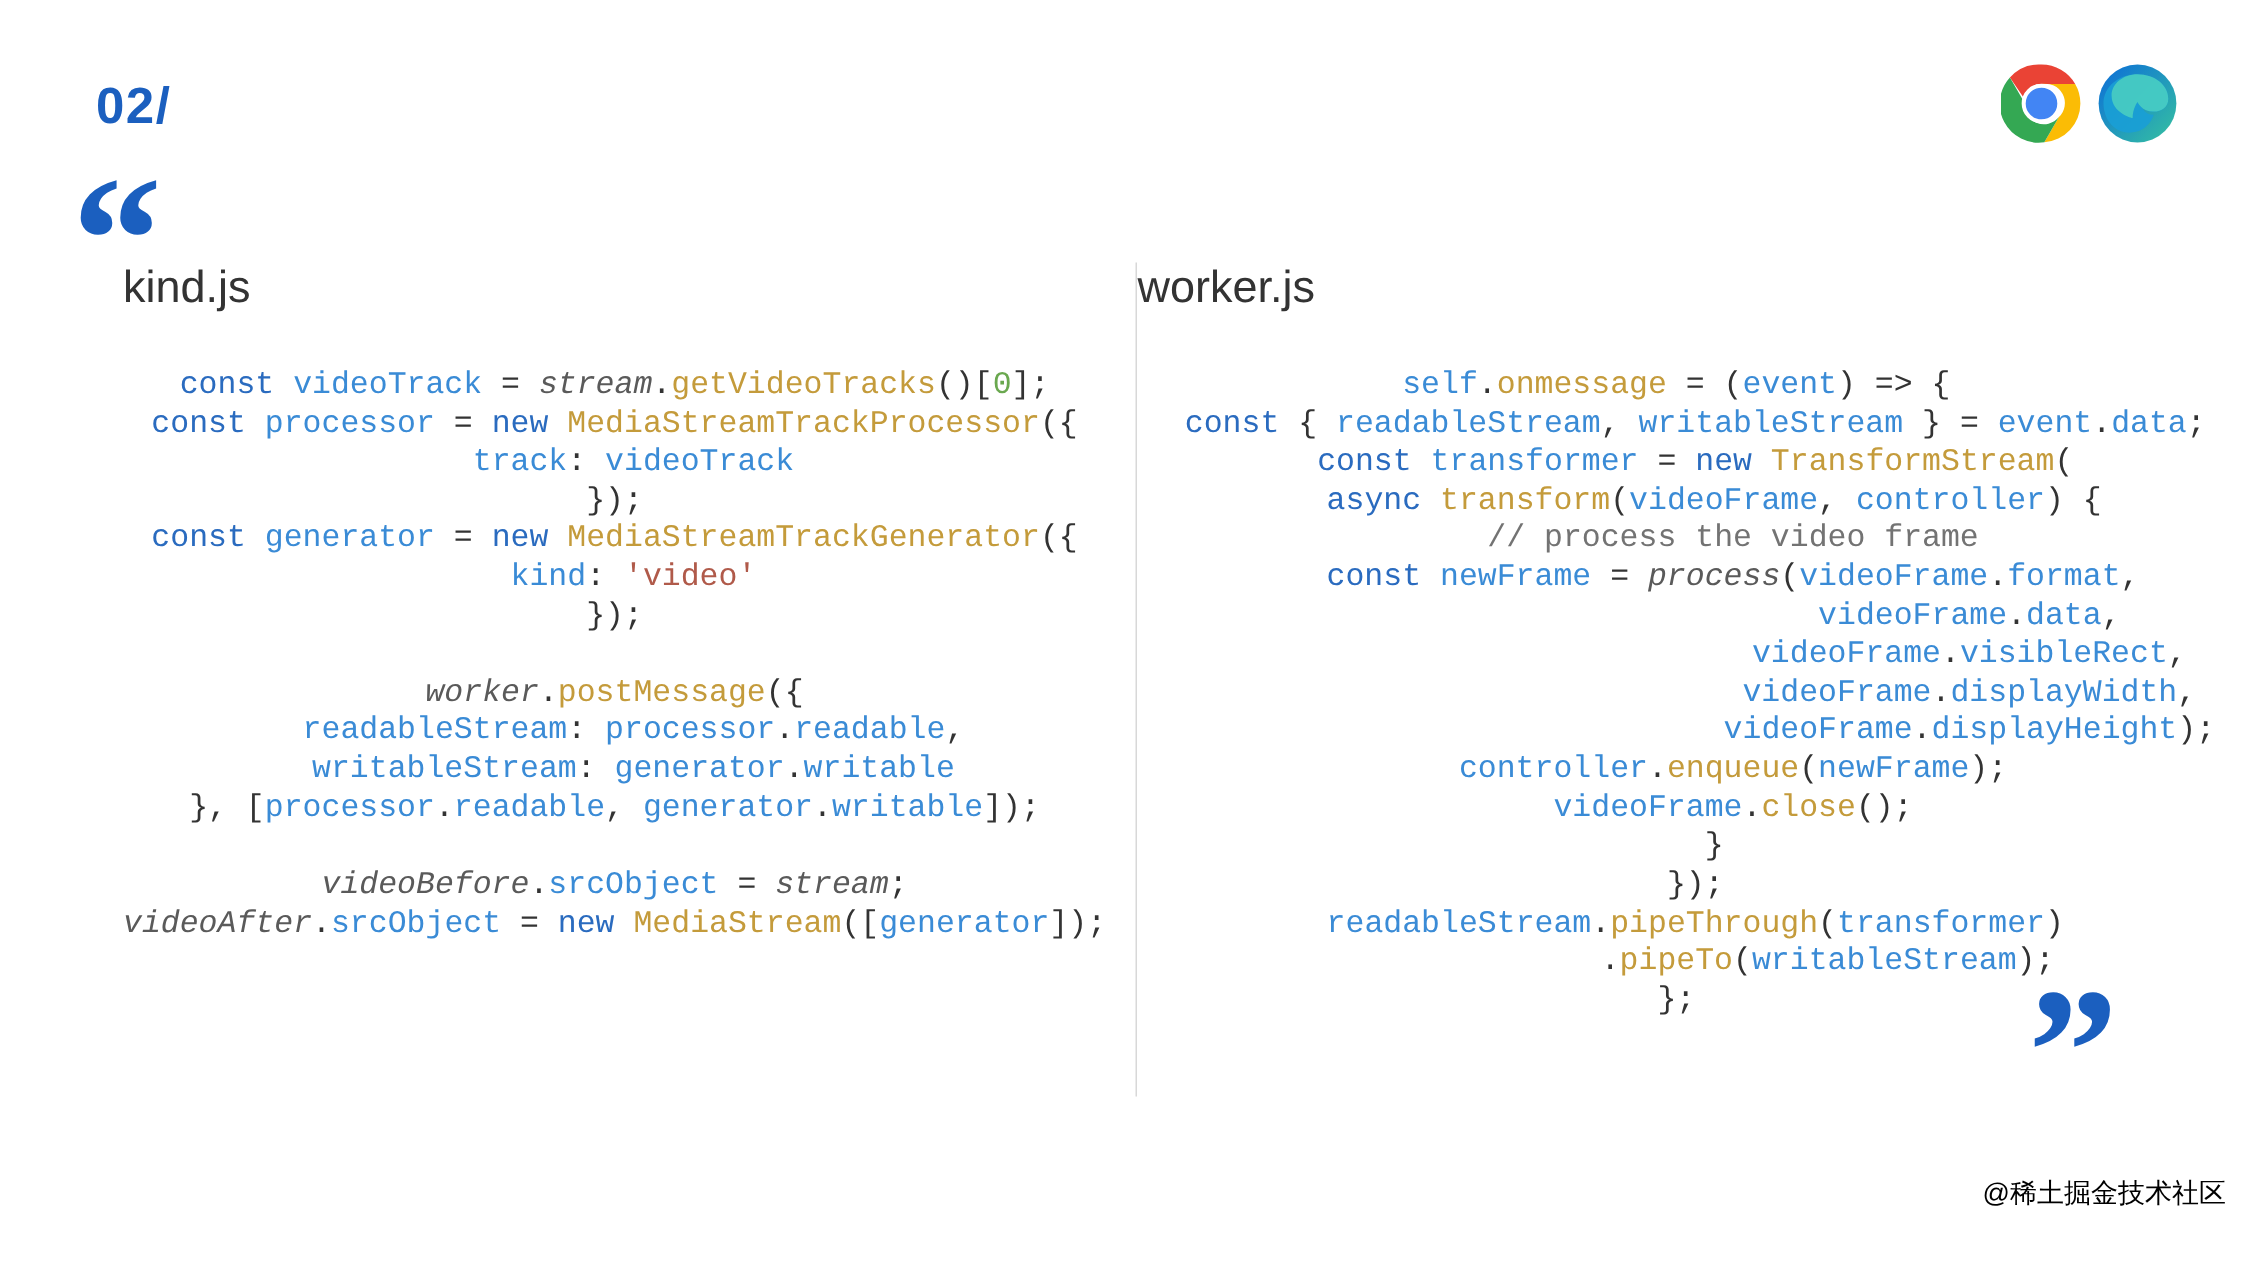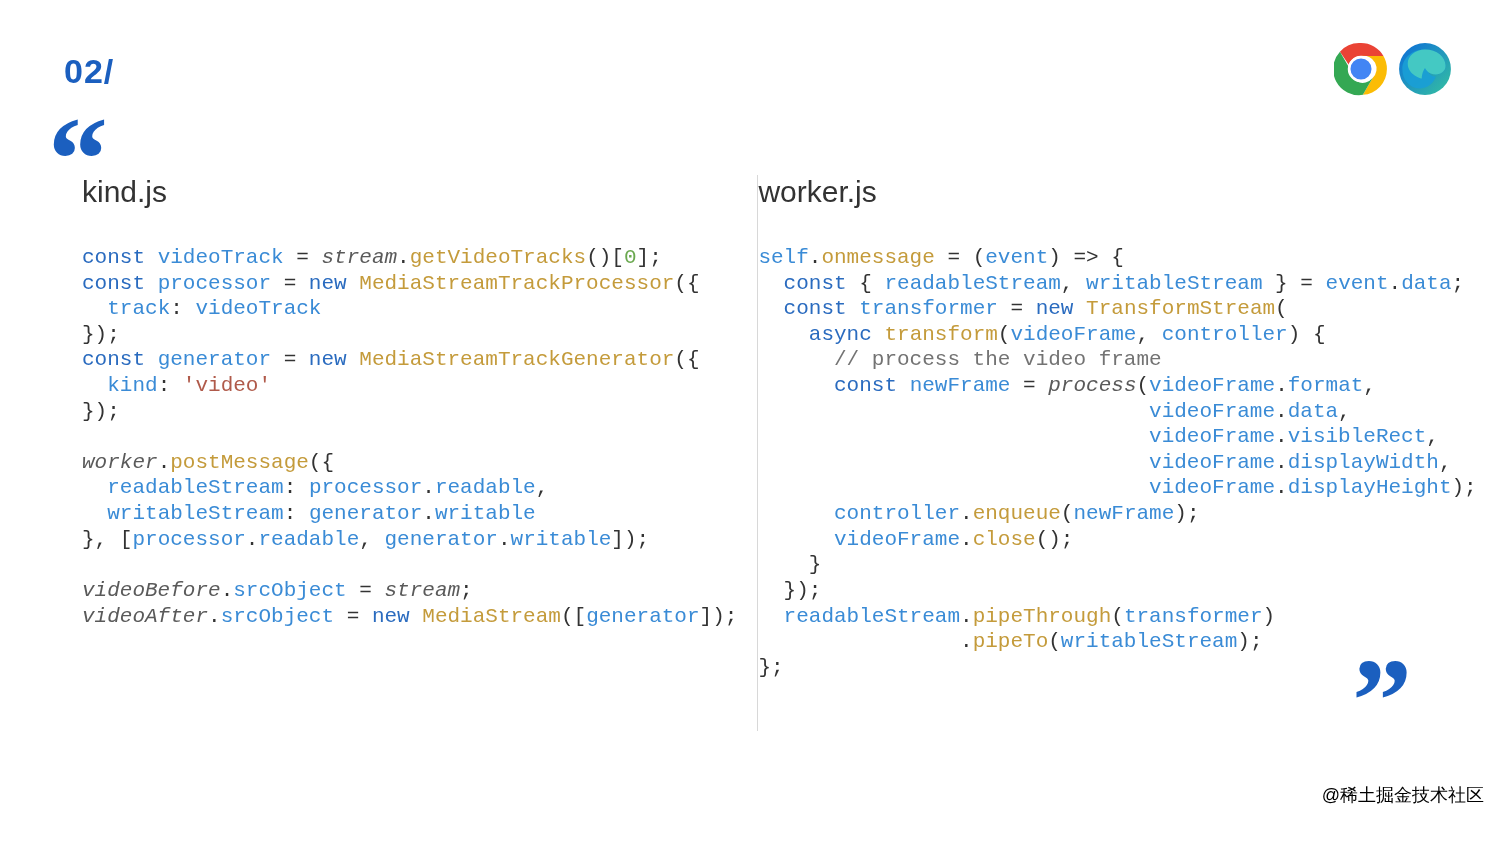--- a/index.html
+++ b/index.html
@@ -94,20 +94,21 @@
     color: #333;
     margin-bottom: 36px;
     font-weight: 400;
   }
   pre.code {
     font-family: "Consolas", "Menlo", "Courier New", monospace;
     font-size: 21px;
     line-height: 1.22;
     white-space: pre;
     color: #333;
+    text-align: center;
   }
   .kw { color: #2a6bbf; }         
   .ident { color: #3a8bd6; }      
   .it { font-style: italic; color: #5a5a5a; } 
   .cls { color: #c49b3b; }        
   .prop { color: #3a8bd6; }       
   .method { color: #c49b3b; }     
   .str { color: #b05a4a; }        
   .comment { color: #737373; }    
   .punct { color: #333; }

